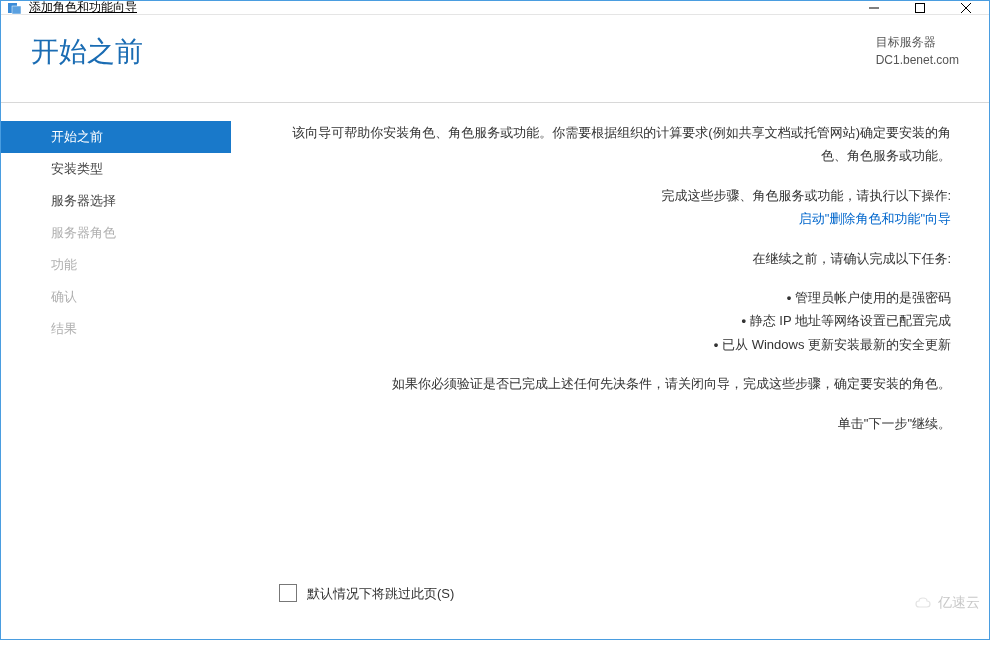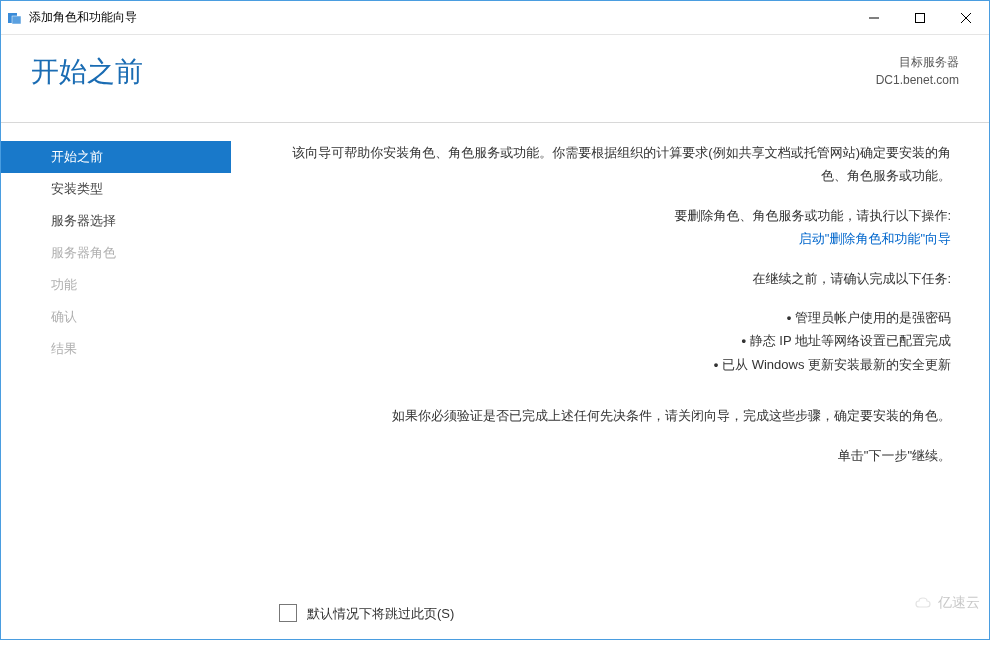--- a/index.html
+++ b/index.html
@@ -7,25 +7,26 @@
       font-family: "Microsoft YaHei", "Segoe UI", sans-serif;
       font-size: 12px;
       background: #fff;
       width: 990px;
       height: 668px;
       overflow: hidden;
       position: relative;
     }
     .window { border: 1px solid #4a9de0; width: 990px; height: 640px; position: relative; background: #fff; }
     .titlebar {
-      height: 34px;
+      height: 14px;
       display: flex;
       align-items: center;
       background: #fff;
       border-bottom: 1px solid #e5e5e5;
+      text-decoration: underline;
     }
     .titlebar-icon { width: 16px; height: 16px; margin: 0 6px; display: flex; align-items: center; justify-content: center; }
     .titlebar-title { flex: 1; font-size: 12px; color: #000; }
     .win-controls { display: flex; }
     .win-btn {
       width: 46px; height: 30px;
       display: flex; align-items: center; justify-content: center;
       font-family: "Segoe MDL2 Assets", sans-serif;
       font-size: 10px;
       color: #000;
@@ -34,41 +35,41 @@
 
     .header-area {
       height: 88px;
       padding: 18px 30px 0 30px;
       display: flex;
       justify-content: space-between;
       align-items: flex-start;
       border-bottom: 1px solid #d8d8d8;
     }
     .page-title { font-size: 28px; font-weight: 300; color: #1a6cb3; }
-    .dest-box { text-align: right; font-size: 12px; color: #555; line-height: 1.5; }
+    .dest-box { font-size: 12px; color: #555; line-height: 1.5; }
 
     .body-area { display: flex; height: calc(100% - 30px - 88px); }
 
     .sidebar { width: 230px; padding-top: 18px; flex-shrink: 0; }
     .step-item { padding: 7px 10px 7px 50px; font-size: 13px; color: #444; cursor: default; }
     .step-item.active { background: #1979ca; color: #fff; }
     .step-item.disabled { color: #b0b0b0; }
 
     .content {
       flex: 1;
       padding: 18px 38px 0 48px;
       font-size: 13px;
       color: #333;
       line-height: 1.8;
       position: relative;
       text-align: right;
     }
     .para { margin-bottom: 16px; }
     .link { color: #0066cc; cursor: pointer; }
-    .task-list { list-style: none; margin-bottom: 28px; }
+    .task-list { list-style: none; margin-bottom: 16px; }
     .task-list li::before { content: "• "; font-weight: bold; }
 
     .skip-row {
       position: absolute;
       bottom: 18px;
       left: 48px;
       display: flex;
       align-items: center;
       gap: 10px;
       font-size: 13px;
@@ -135,21 +136,21 @@
       <div class="step-item">服务器选择</div>
       <div class="step-item disabled">服务器角色</div>
       <div class="step-item disabled">功能</div>
       <div class="step-item disabled">确认</div>
       <div class="step-item disabled">结果</div>
     </div>
 
     <div class="content">
       <div class="para">该向导可帮助你安装角色、角色服务或功能。你需要根据组织的计算要求(例如共享文档或托管网站)确定要安装的角色、角色服务或功能。</div>
 
-      <div>要删除角色、角色服务或功能，请执行以下操作:</div>
+      <div>完成这些步骤、角色服务或功能，请执行以下操作:</div>
       <div class="link para">启动"删除角色和功能"向导</div>
 
       <div class="para">在继续之前，请确认完成以下任务:</div>
 
       <ul class="task-list">
         <li>管理员帐户使用的是强密码</li>
         <li>静态 IP 地址等网络设置已配置完成</li>
         <li>已从 Windows 更新安装最新的安全更新</li>
       </ul>
 

